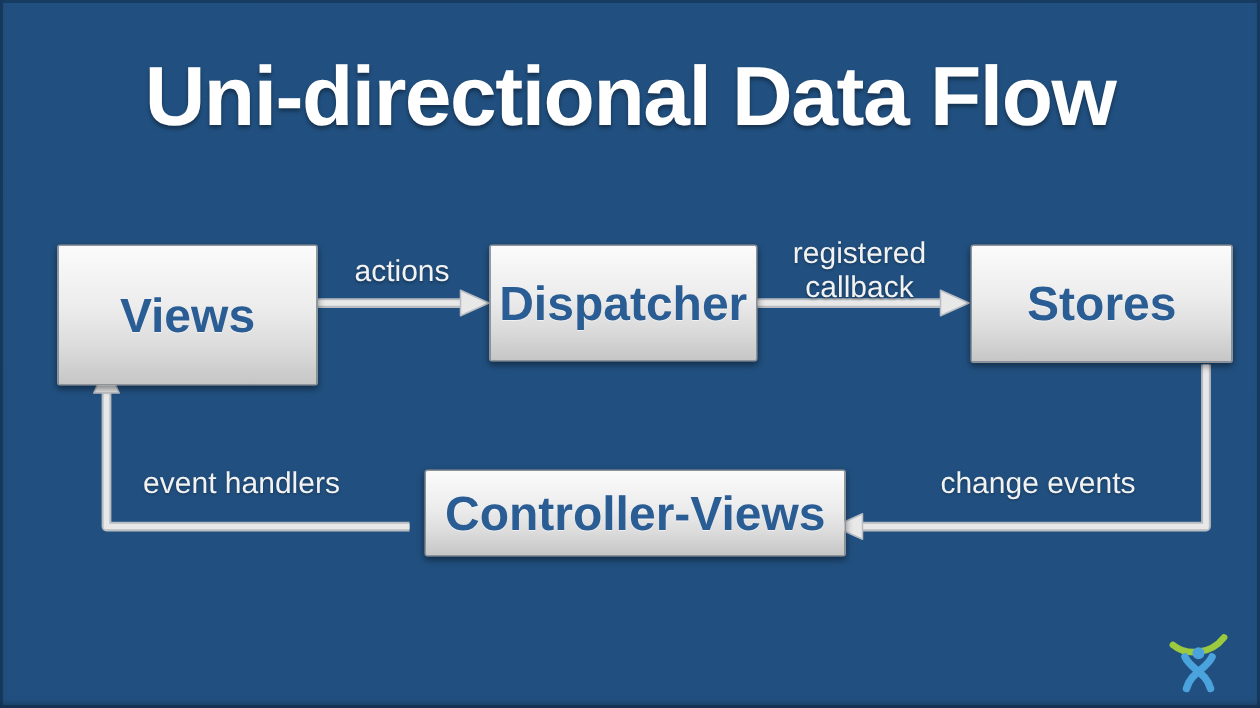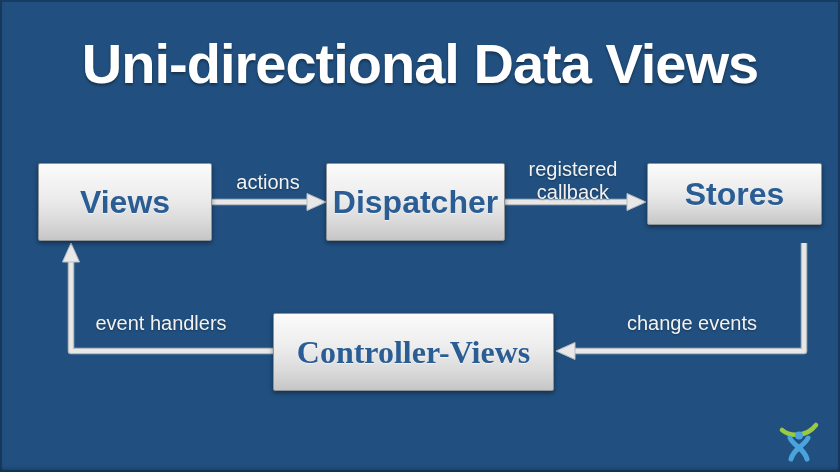--- a/index.html
+++ b/index.html
@@ -30,24 +30,24 @@
     position:absolute;display:flex;align-items:center;justify-content:center;
     background:linear-gradient(180deg,#fbfbfb 0%,#ececec 45%,#dcdcdc 72%,#c6c6c6 100%);
     border:1px solid #8f9398;border-radius:2px;
     box-shadow:0 2px 5px rgba(0,0,0,0.45);
   }
   .node-label{
     font-weight:bold;font-size:32px;color:var(--node-text);
     text-shadow:0 1px 0 rgba(255,255,255,0.55);
     white-space:nowrap;
   }
-  .node-views{left:38px;top:163px;width:174px;height:78px;}
+  .node-views{left:38px;top:163px;width:174px;height:94px;}
   .node-dispatcher{left:326px;top:163px;width:179px;height:78px;}
-  .node-stores{left:647px;top:163px;width:175px;height:62px;}
-  .node-controller-views{left:273px;top:313px;width:281px;height:78px;font-family:Liberation Serif, serif;}
+  .node-stores{left:647px;top:163px;width:175px;height:79px;}
+  .node-controller-views{left:283px;top:313px;width:281px;height:58px;}
   .edge-label{
     position:absolute;transform:translate(-50%,-50%);
     color:var(--label-text);font-size:20px;line-height:23px;
     text-align:center;white-space:pre-line;
     text-shadow:0 1px 2px rgba(0,0,0,0.35);
   }
   .edge-label-actions{left:268px;top:182px;}
   .edge-label-registered-callback{left:573px;top:167px;margin-top:14px;}
   .edge-label-change-events{left:692px;top:323px;}
   .edge-label-event-handlers{left:161px;top:323px;}
@@ -58,21 +58,21 @@
   .logo{position:absolute;left:778px;top:418px;width:42px;height:46px;}
   .logo .arc{fill:none;stroke:var(--logo-arc);stroke-width:4.5;stroke-linecap:round;}
   .logo .figure{fill:none;stroke:var(--logo-figure);stroke-width:5;stroke-linecap:round;}
   .logo .head{fill:var(--logo-figure);}
 </style>
 </head>
 <body>
 
 <div class="slide">
 
-  <h1 class="title">Uni-directional Data Views</h1>
+  <h1 class="title">Uni-directional Data Flow</h1>
 
   <svg class="arrows" viewBox="0 0 840 472" xmlns="http://www.w3.org/2000/svg">
 
     <g>
       <path class="under" d="M212,202 H308"></path>
       <path class="over" d="M212,202 H308"></path>
       <polygon class="head" points="307,193.5 326,202 307,210.5"></polygon>
     </g>
 
     <g>

